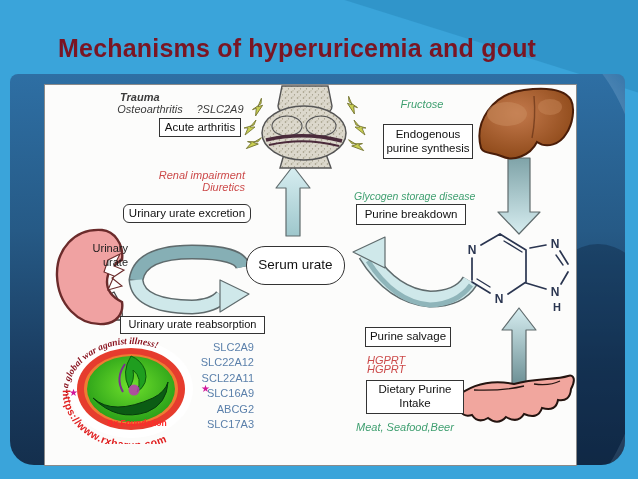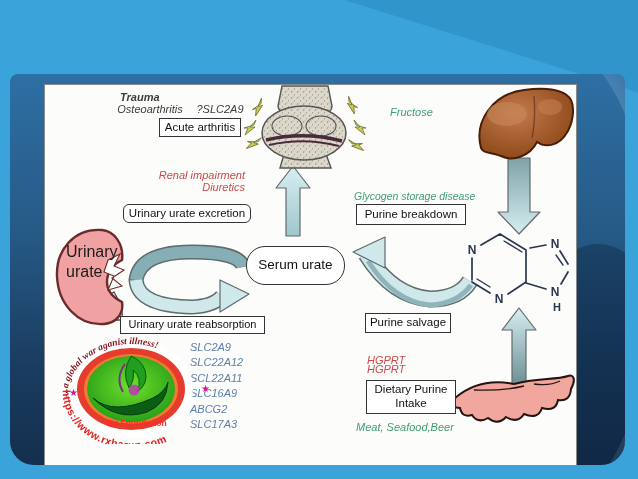--- a/index.html
+++ b/index.html
@@ -22,35 +22,36 @@
   .panel{position:absolute;left:44px;top:84px;width:533px;height:382px;
        background:#fcfcfb;border:1px solid #8a8a8a;box-sizing:border-box;}
   .gfx{position:absolute;left:44px;top:84px;width:533px;height:382px;pointer-events:none;}
   .box{position:absolute;display:flex;align-items:center;justify-content:center;
        background:#fff;border:1.4px solid #333;box-sizing:border-box;
        font-size:11.5px;color:#111;text-align:center;line-height:1.2;}
   .note{position:absolute;font-style:italic;font-size:11px;line-height:1.15;}
   .gray{color:#3c3c3c;}
   .red{color:#cc4a4a;}
   .green{color:#3f9f70;}
-  .genes{position:absolute;left:190px;top:340px;width:78px;
-       font-style:italic;font-size:11px;color:#5b80ab;line-height:15.4px;}
+  .genes{position:absolute;left:176px;top:340px;width:78px;text-align:right;
+       font-size:11px;color:#5b80ab;line-height:15.4px;}
   .genes span{display:block;}
   .serum{border-radius:19px;border-width:1.5px;font-size:13.5px;}
-  .kidney-label{position:absolute;left:66px;top:242px;width:62px;text-align:left;
-       font-size:16px;color:#1c1c1c;line-height:1.25;}
+  .kidney-label{position:absolute;left:66px;top:242px;width:62px;text-align:right;
+       font-size:11px;color:#1c1c1c;line-height:1.25;}
   .logo{position:absolute;left:55px;top:332px;width:160px;height:112px;}
 </style>
 </head>
 <body>
 
 <div class="slide">
   <div class="bg-swoosh"></div>
   <div class="dark-frame"></div>
   <div class="frame-curve"></div>
+  <div class="title">Mechanisms of hyperuricemia and gout</div>
   <div class="panel"></div>
 
   <svg class="gfx" viewBox="0 0 533 382">
     <defs>
       <pattern id="speck" width="6" height="6" patternUnits="userSpaceOnUse">
         <rect width="6" height="6" fill="#dcd8cc"></rect>
         <circle cx="1.5" cy="2" r="0.8" fill="#9a947d"></circle>
         <circle cx="4.5" cy="4.8" r="0.6" fill="#8d8770"></circle>
         <circle cx="3" cy="0.8" r="0.5" fill="#a8a189"></circle>
       </pattern>
@@ -165,21 +166,22 @@
         <text x="513" y="227" font-size="11">H</text>
       </g>
     </g>
   </svg>
 
   <div class="note gray" style="left:120px;top:91px;width:80px;font-weight:bold;">Trauma</div>
   <div class="note gray" style="left:110px;top:103px;width:80px;text-align:center;">Osteoarthritis</div>
   <div class="note gray" style="left:190px;top:103px;width:60px;text-align:center;">?SLC2A9</div>
   <div class="box" style="left:159px;top:118px;width:82px;height:19px;">Acute arthritis</div>
 
-  <div class="note green" style="left:390px;top:106px;width:64px;">Fructose</div>
+  <div class="note green" style="left:390px;top:98px;width:64px;text-align:center;">Fructose</div>
+  <div class="box" style="left:383px;top:124px;width:90px;height:35px;">Endogenous purine synthesis</div>
 
   <div class="note red" style="left:145px;top:169px;width:100px;text-align:right;">Renal impairment</div>
   <div class="note red" style="left:145px;top:181px;width:100px;text-align:right;">Diuretics</div>
   <div class="box" style="left:123px;top:204px;width:128px;height:19px;border-radius:6px;">Urinary urate excretion</div>
   <div class="kidney-label">Urinary urate</div>
 
   <div class="box serum" style="left:246px;top:246px;width:99px;height:39px;">Serum urate</div>
 
   <div class="note green" style="left:354px;top:190px;width:126px;font-size:10.5px;">Glycogen storage disease</div>
   <div class="box" style="left:356px;top:204px;width:110px;height:21px;">Purine breakdown</div>
@@ -187,24 +189,24 @@
   <div class="box" style="left:120px;top:316px;width:145px;height:18px;font-size:11px;text-align:center;">Urinary urate reabsorption</div>
   <div class="genes">
     <span>SLC2A9</span>
     <span>SLC22A12</span>
     <span>SCL22A11</span>
     <span>SLC16A9</span>
     <span>ABCG2</span>
     <span>SLC17A3</span>
   </div>
 
-  <div class="box" style="left:365px;top:313px;width:86px;height:20px;">Purine salvage</div>
+  <div class="box" style="left:365px;top:327px;width:86px;height:20px;">Purine salvage</div>
   <div class="note red" style="left:367px;top:340px;width:60px;margin-top:23px;">HGPRT</div>
   <div class="note red" style="left:367px;top:354px;width:60px;">HGPRT</div>
-  <div class="box" style="left:366px;top:380px;width:90px;height:34px;">Dietary Purine Intake</div>
+  <div class="box" style="left:366px;top:380px;width:98px;height:34px;">Dietary Purine Intake</div>
   <div class="note green" style="left:356px;top:421px;width:110px;">Meat, Seafood,Beer</div>
 
   <svg class="logo" viewBox="0 0 160 112">
     <defs>
       <radialGradient id="logoGreen" cx="0.5" cy="0.45" r="0.75">
         <stop offset="0" stop-color="#6fe02c"></stop>
           <stop offset="1" stop-color="#128a12"></stop>
       </radialGradient>
       <path id="arcTop" d="M 12,68 A 64,53 0 0 1 140,62" fill="none"></path>
       <path id="arcBot" d="M 8,56 A 68,55 0 0 0 148,64" fill="none"></path>

